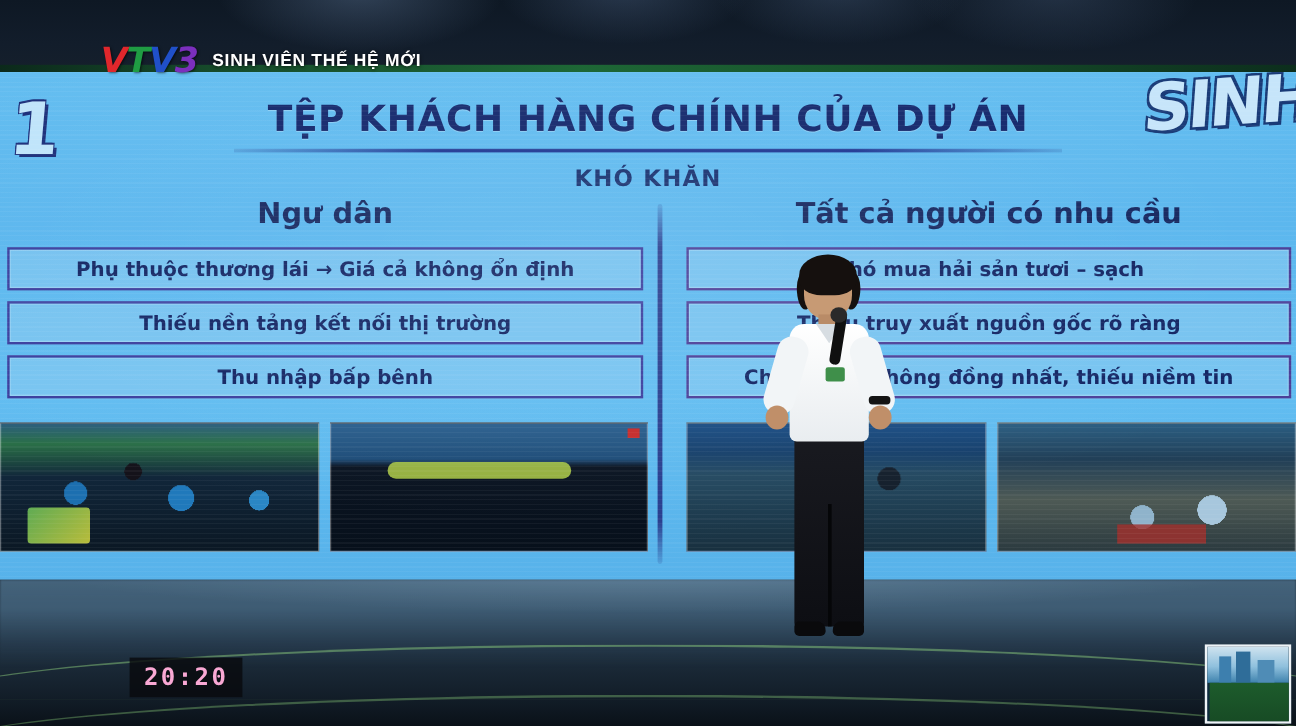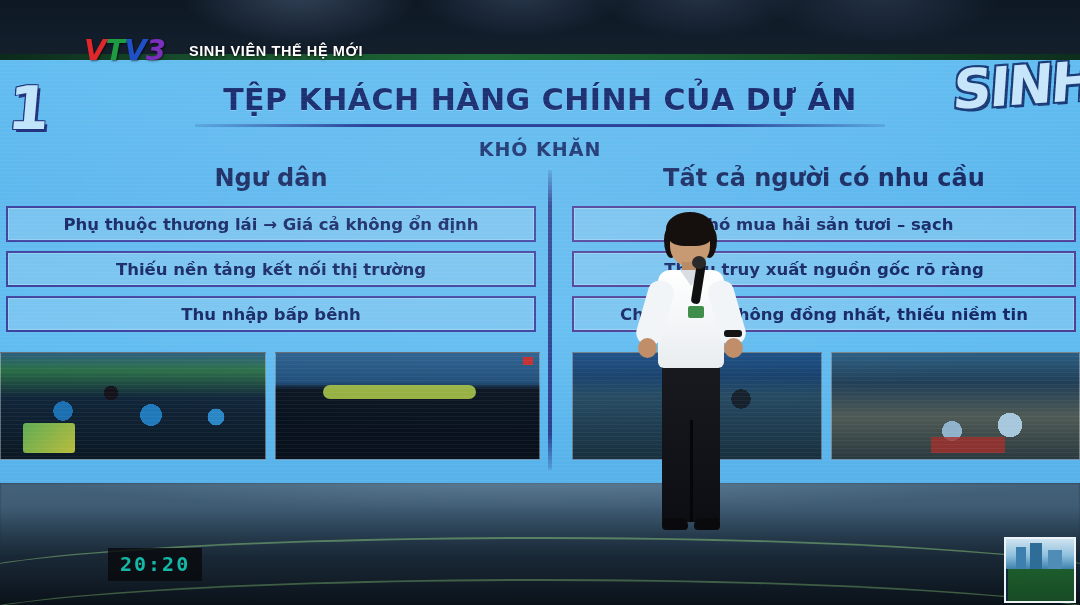--- a/index.html
+++ b/index.html
@@ -247,34 +247,34 @@
   .p-pants {
     position:absolute; left:26px; top:152px; width:58px; height:160px;
     background: linear-gradient(180deg,#191a20,#0d0e13);
     border-radius: 6px 6px 3px 3px;
   }
   .p-legsplit { position:absolute; left:54px; top:210px; width:3px; height:102px; background:#050608; }
   .p-shoeL { position:absolute; left:26px; top:308px; width:26px; height:12px; background:#0a0a0c; border-radius:4px 7px 4px 4px; }
   .p-shoeR { position:absolute; left:58px; top:308px; width:26px; height:12px; background:#0a0a0c; border-radius:7px 4px 4px 4px; }
 
   
-  .vtv-bug { position: absolute; left: 84px; top: 36px; display: flex; align-items: center; gap: 24px; }
+  .vtv-bug { position: absolute; left: 84px; top: 36px; display: flex; align-items: center; gap: 12px; }
   .vtv-logo { font-size: 29px; font-weight: 700; font-family: "DejaVu Sans", sans-serif; letter-spacing: -1px; line-height: 1; font-style: italic; }
   .vtv-logo span { text-shadow: 1px 1px 2px rgba(0,0,0,.55); }
   .vtv-v1 { color:#e0272c; } .vtv-t { color:#1f9c43; } .vtv-v2 { color:#2050c8; } .vtv-3 { color:#7b2fbd; }
   .vtv-show {
     color:#ffffff; font-size: 14.5px; font-weight: 700; letter-spacing: .6px;
     text-shadow: 0 1px 3px rgba(0,0,0,.7);
     font-family: "Liberation Sans", sans-serif;
   }
 
   .timecode {
     position: absolute; left: 108px; top: 548px;
     background: rgba(8,10,14,.82);
-    color: #14b8a6; font-size: 20px; font-weight: 700; letter-spacing: 2px;
+    color: #f9a8d4; font-size: 20px; font-weight: 700; letter-spacing: 2px;
     padding: 4px 12px 5px; font-family: "DejaVu Sans Mono", monospace;
   }
 
   .pip {
     position: absolute; right: 4px; bottom: 2px; width: 72px; height: 66px;
     border: 2px solid #eef3f7; background: #0d2a3c; overflow: hidden;
   }
   .pip-top {
     position:absolute; left:0; top:0; width:100%; height:30px;
     background: linear-gradient(180deg,#cfe3ef 0%, #8fc0dd 55%, #3e82ad 100%);

